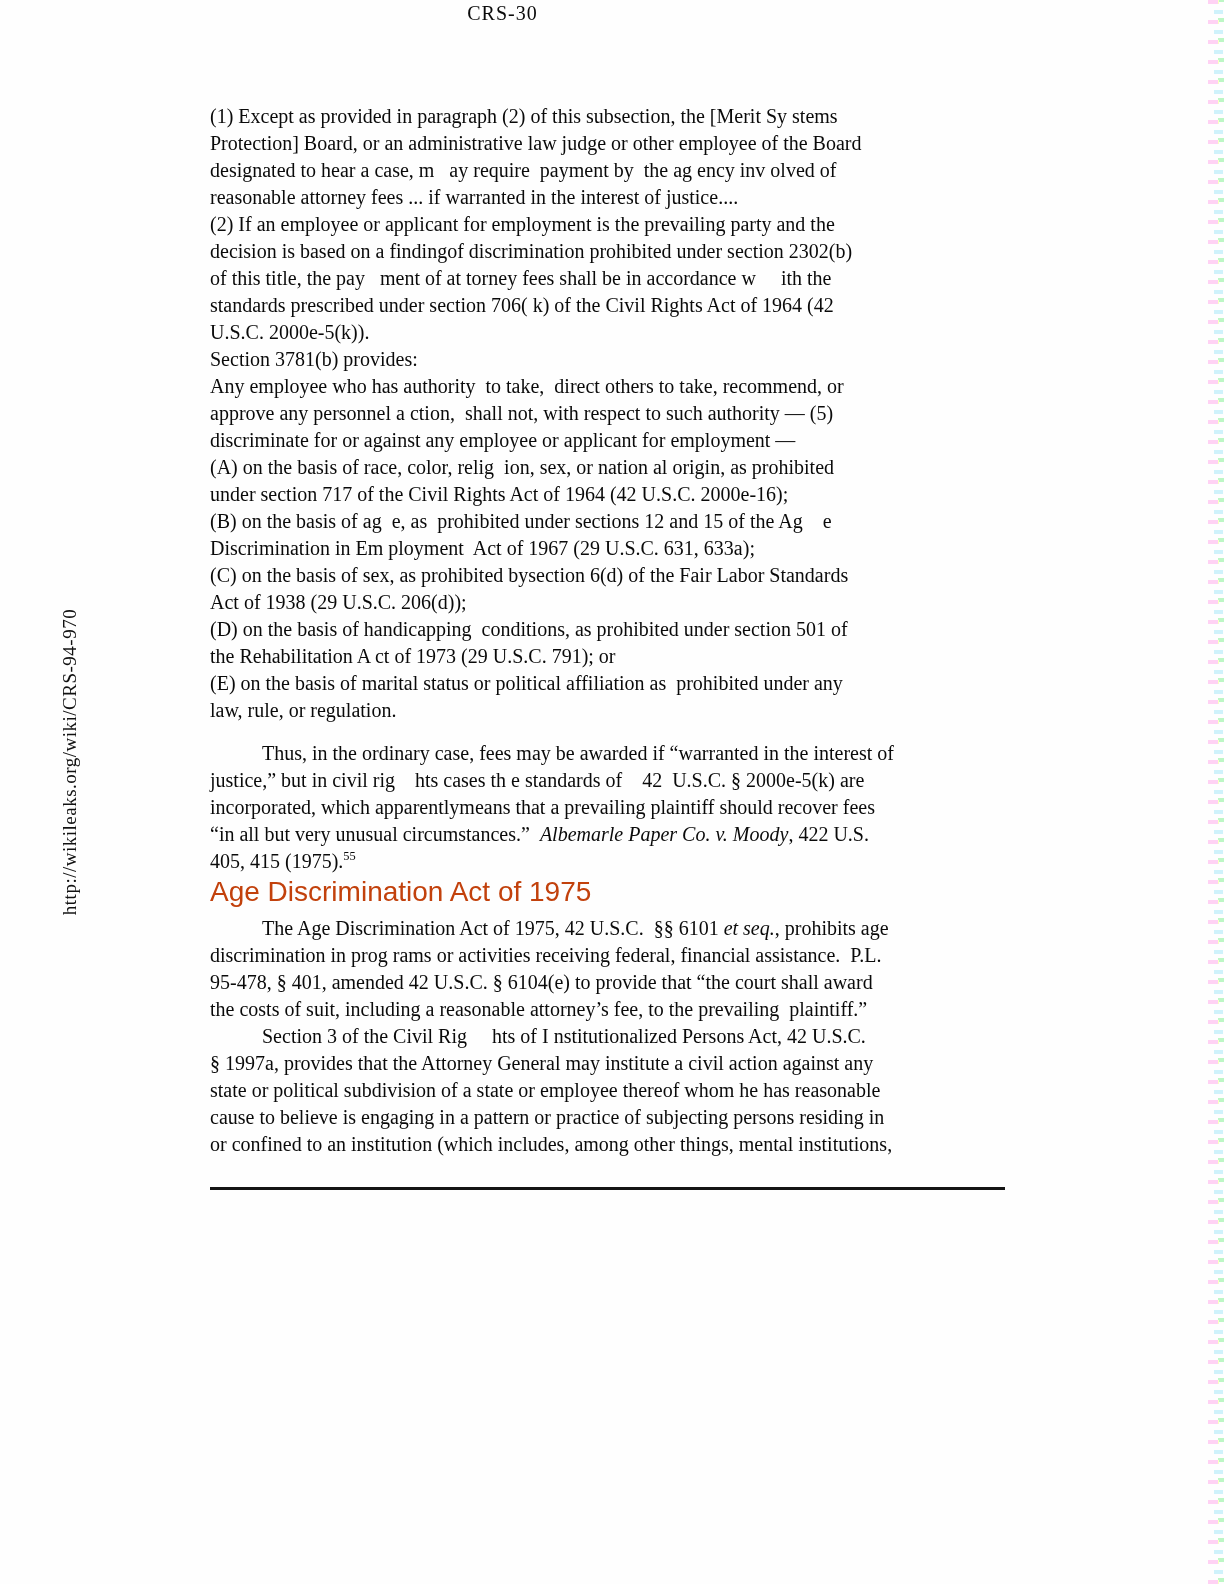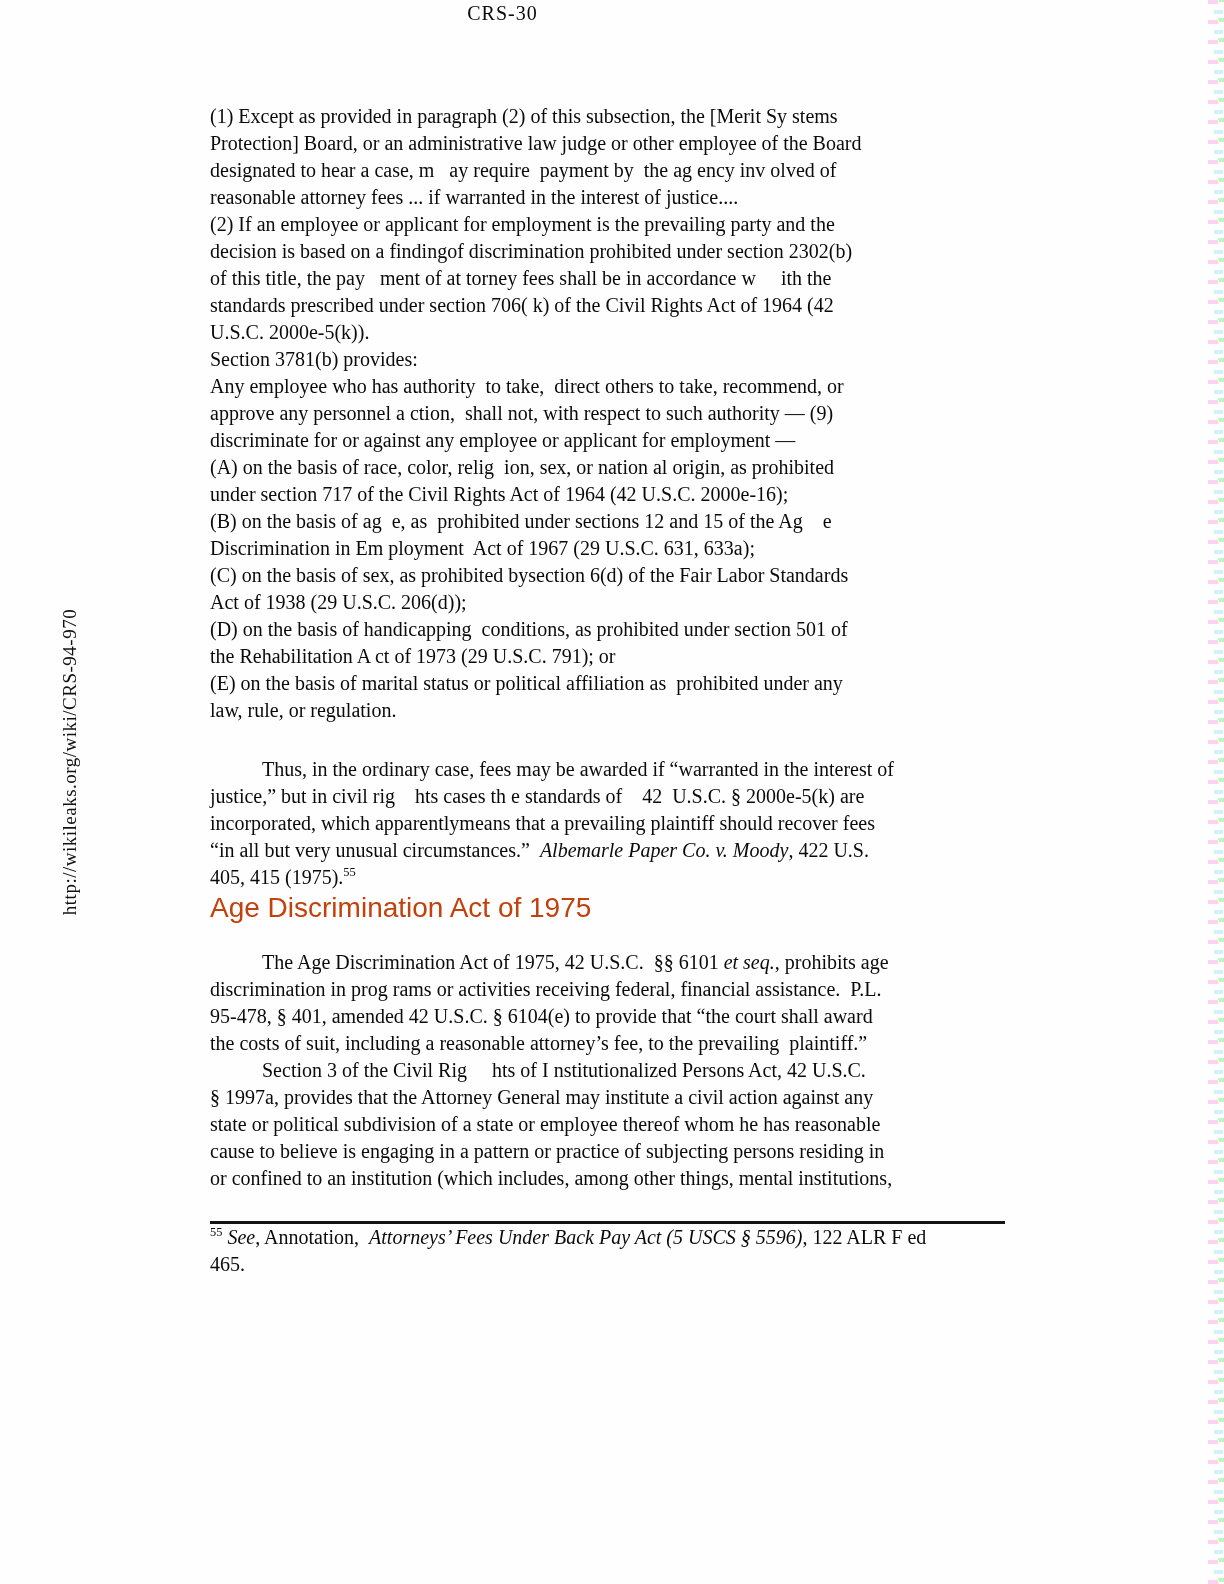--- a/index.html
+++ b/index.html
@@ -40,29 +40,29 @@
   .content p, .content h2 { margin: 0; }
   .line-block { white-space: pre; font-size: 20px; line-height: 27px; }
 
   .quote { margin-left: 52px; margin-top: 26px; }
   .q1 { margin-top: 22px; }
   .lead { margin-top: 14px; }
   .q3 { margin-top: 24px; }
   .q4 { margin-top: 24px; }
 
   .para { margin-top: 20px; text-indent: 52px; }
-  .para.thus { margin-top: 32px; }
+  .para.thus { margin-top: 16px; }
 
   .heading {
     font-family: "Liberation Sans", "DejaVu Sans", sans-serif;
     font-weight: normal; font-size: 28px; line-height: 34px;
     margin-top: 30px; margin-bottom: 0; color: #c2410c;
     letter-spacing: 0px; white-space: pre;
   }
-  .heading + .para { margin-top: 24px; }
+  .heading + .para { margin-top: 6px; }
 
   .footnote-rule {
     margin-top: 29px; width: 795px; height: 3px; background: #141414;
   }
   .footnote { margin-top: 22px; text-indent: 0; }
 
   sup.fnref { font-size: 0.62em; vertical-align: super; line-height: 0; }
   i { font-style: italic; }
 </style>
 </head>
@@ -85,21 +85,21 @@
 
     <p class="quote line-block">(2) If an employee or applicant for employment is the prevailing party and the
 decision is based on a findingof discrimination prohibited under section 2302(b)
 of this title, the pay   ment of at torney fees shall be in accordance w     ith the
 standards prescribed under section 706( k) of the Civil Rights Act of 1964 (42
 U.S.C. 2000e-5(k)).</p>
 
     <p class="lead line-block">Section 3781(b) provides:</p>
 
     <p class="quote q3 line-block">Any employee who has authority  to take,  direct others to take, recommend, or
-approve any personnel a ction,  shall not, with respect to such authority — (9)
+approve any personnel a ction,  shall not, with respect to such authority — (5)
 discriminate for or against any employee or applicant for employment —</p>
 
     <p class="quote q4 line-block">(A) on the basis of race, color, relig  ion, sex, or nation al origin, as prohibited
 under section 717 of the Civil Rights Act of 1964 (42 U.S.C. 2000e-16);
 (B) on the basis of ag  e, as  prohibited under sections 12 and 15 of the Ag    e
 Discrimination in Em ployment  Act of 1967 (29 U.S.C. 631, 633a);
 (C) on the basis of sex, as prohibited bysection 6(d) of the Fair Labor Standards
 Act of 1938 (29 U.S.C. 206(d));
 (D) on the basis of handicapping  conditions, as prohibited under section 501 of
 the Rehabilitation A ct of 1973 (29 U.S.C. 791); or
@@ -121,17 +121,15 @@
 
 
     <p class="para line-block">Section 3 of the Civil Rig     hts of I nstitutionalized Persons Act, 42 U.S.C.
 § 1997a, provides that the Attorney General may institute a civil action against any
 state or political subdivision of a state or employee thereof whom he has reasonable
 cause to believe is engaging in a pattern or practice of subjecting persons residing in
 or confined to an institution (which includes, among other things, mental institutions,</p>
 
     <div class="footnote-rule"></div>
 
-    <p class="footnote line-block"><sup class="fnref">55</sup><span> </span><i>See</i><span>, Annotation,  </span><i>Attorneys’ Fees Under Back Pay Act (5 USCS § 5596)</i><span>, 122 ALR F ed
-465.</span></p>
 
   </div>
 </div>
 
 </body></html>

